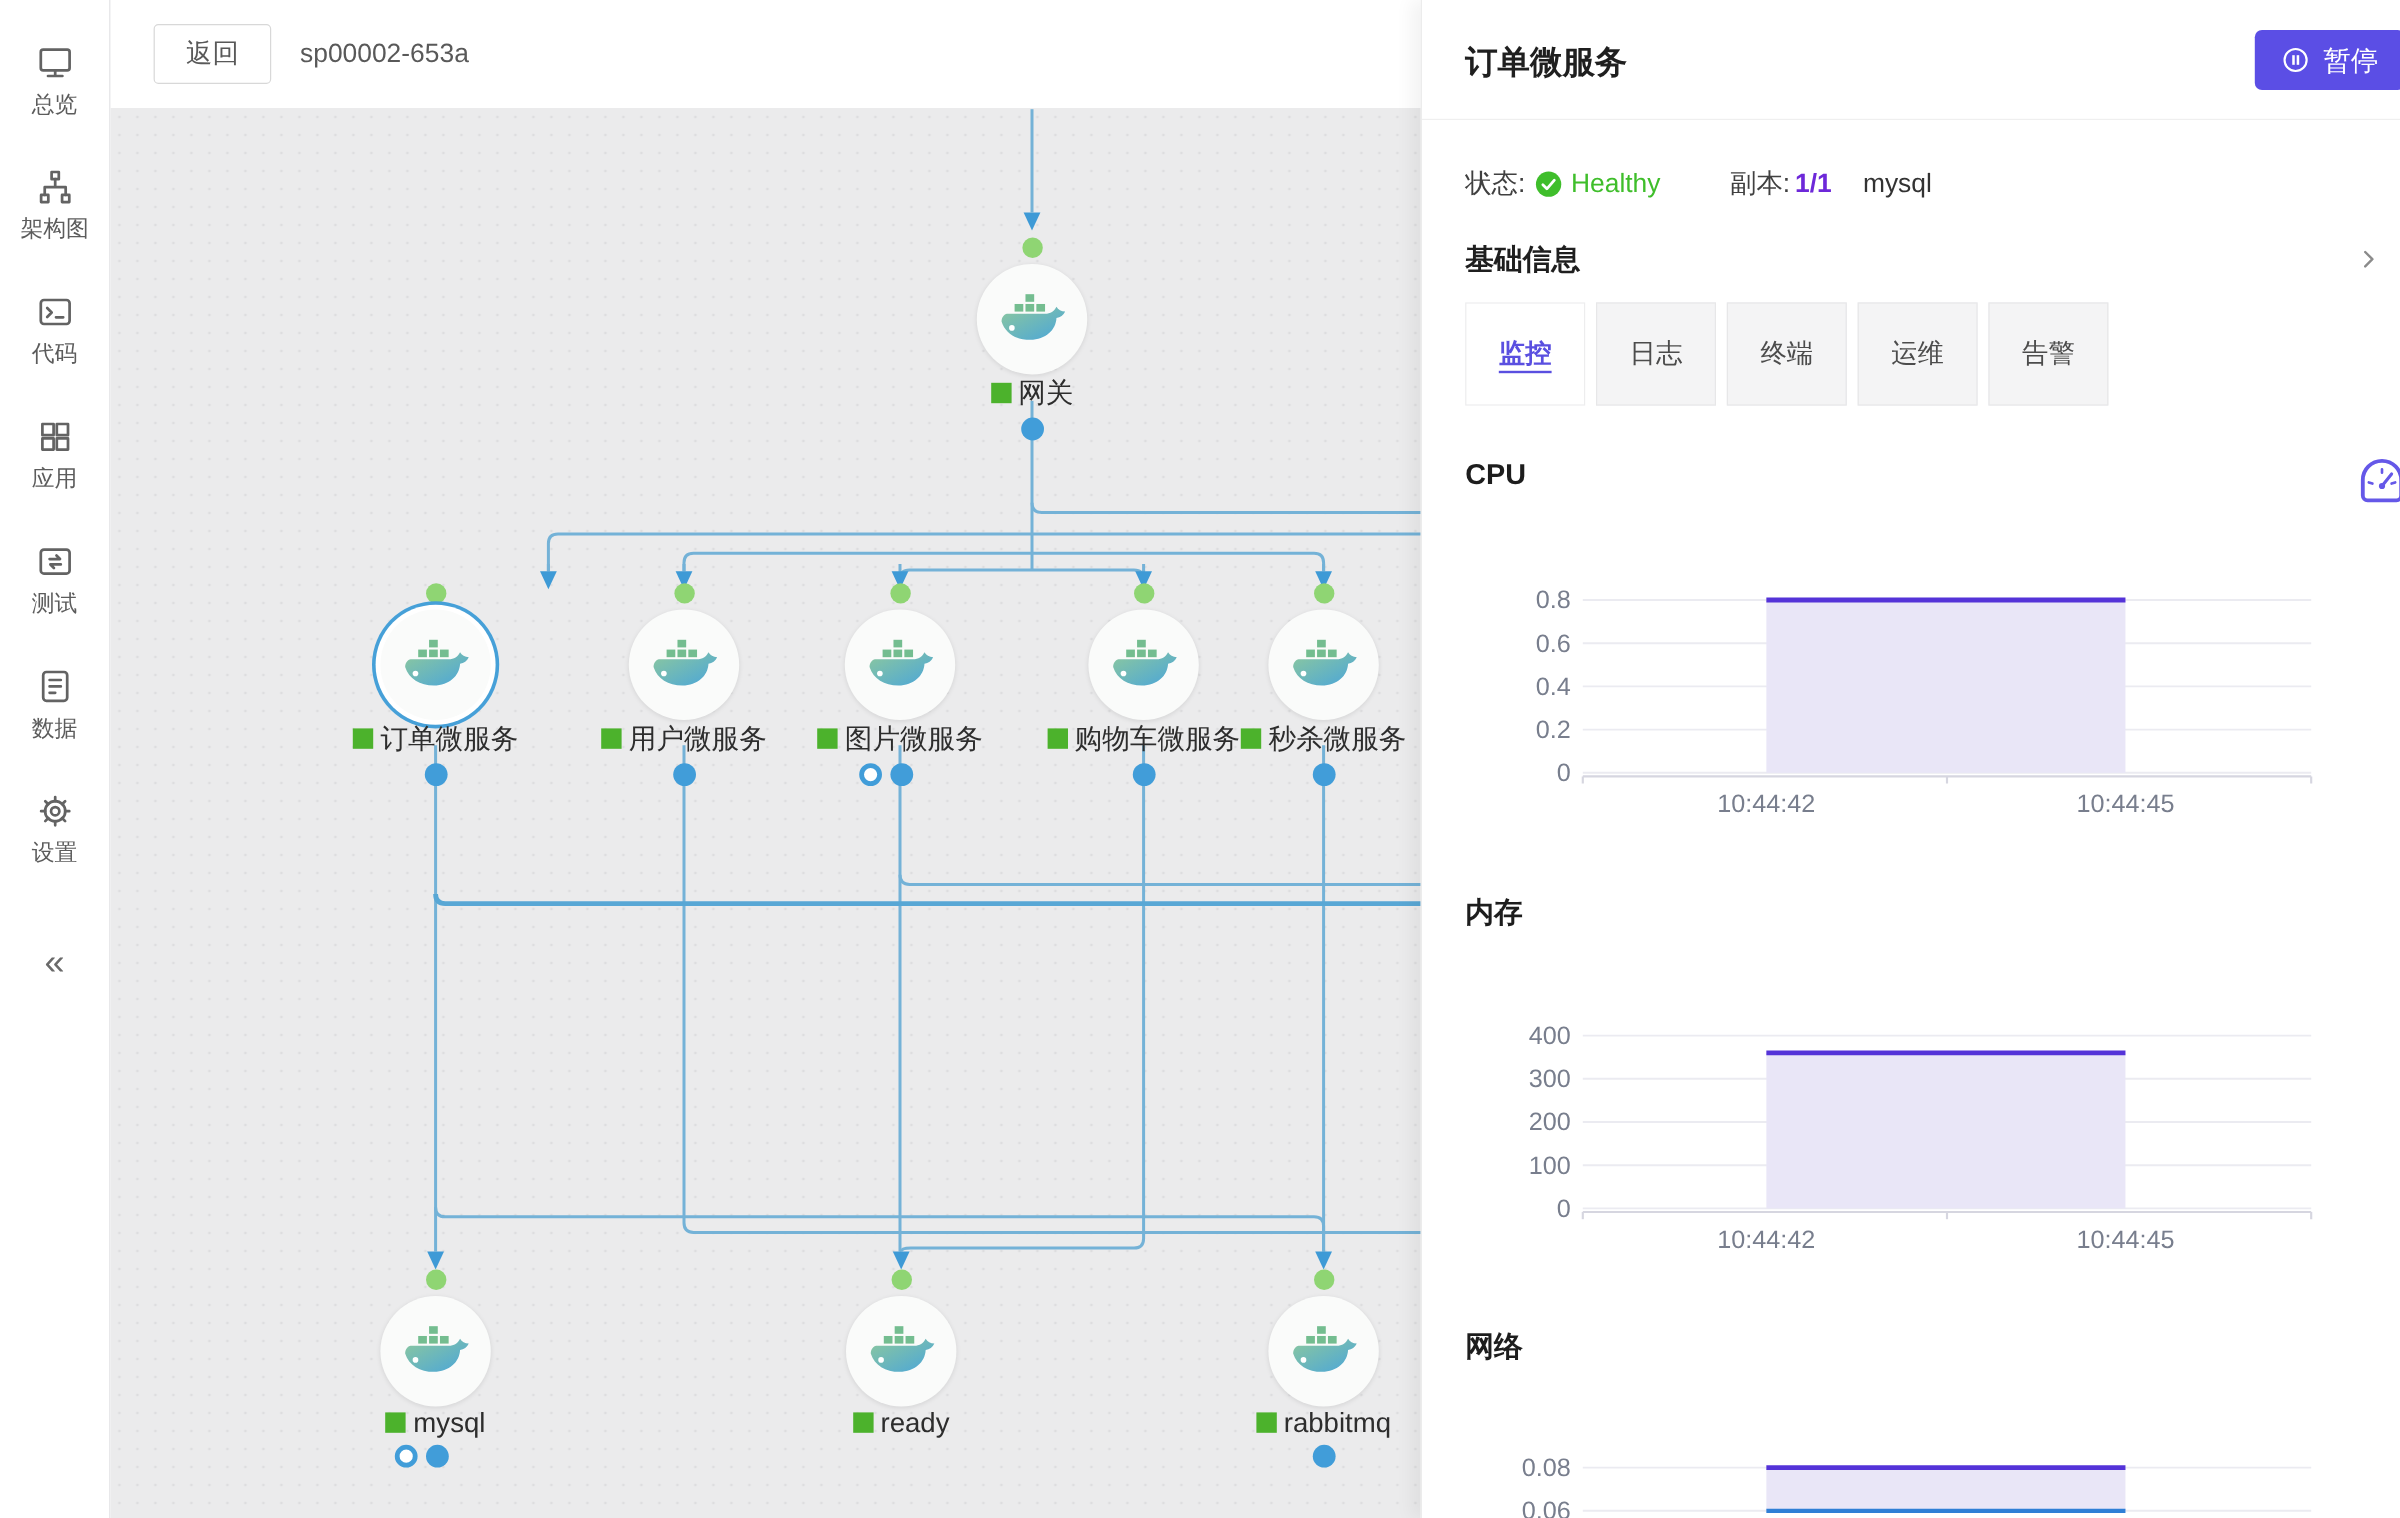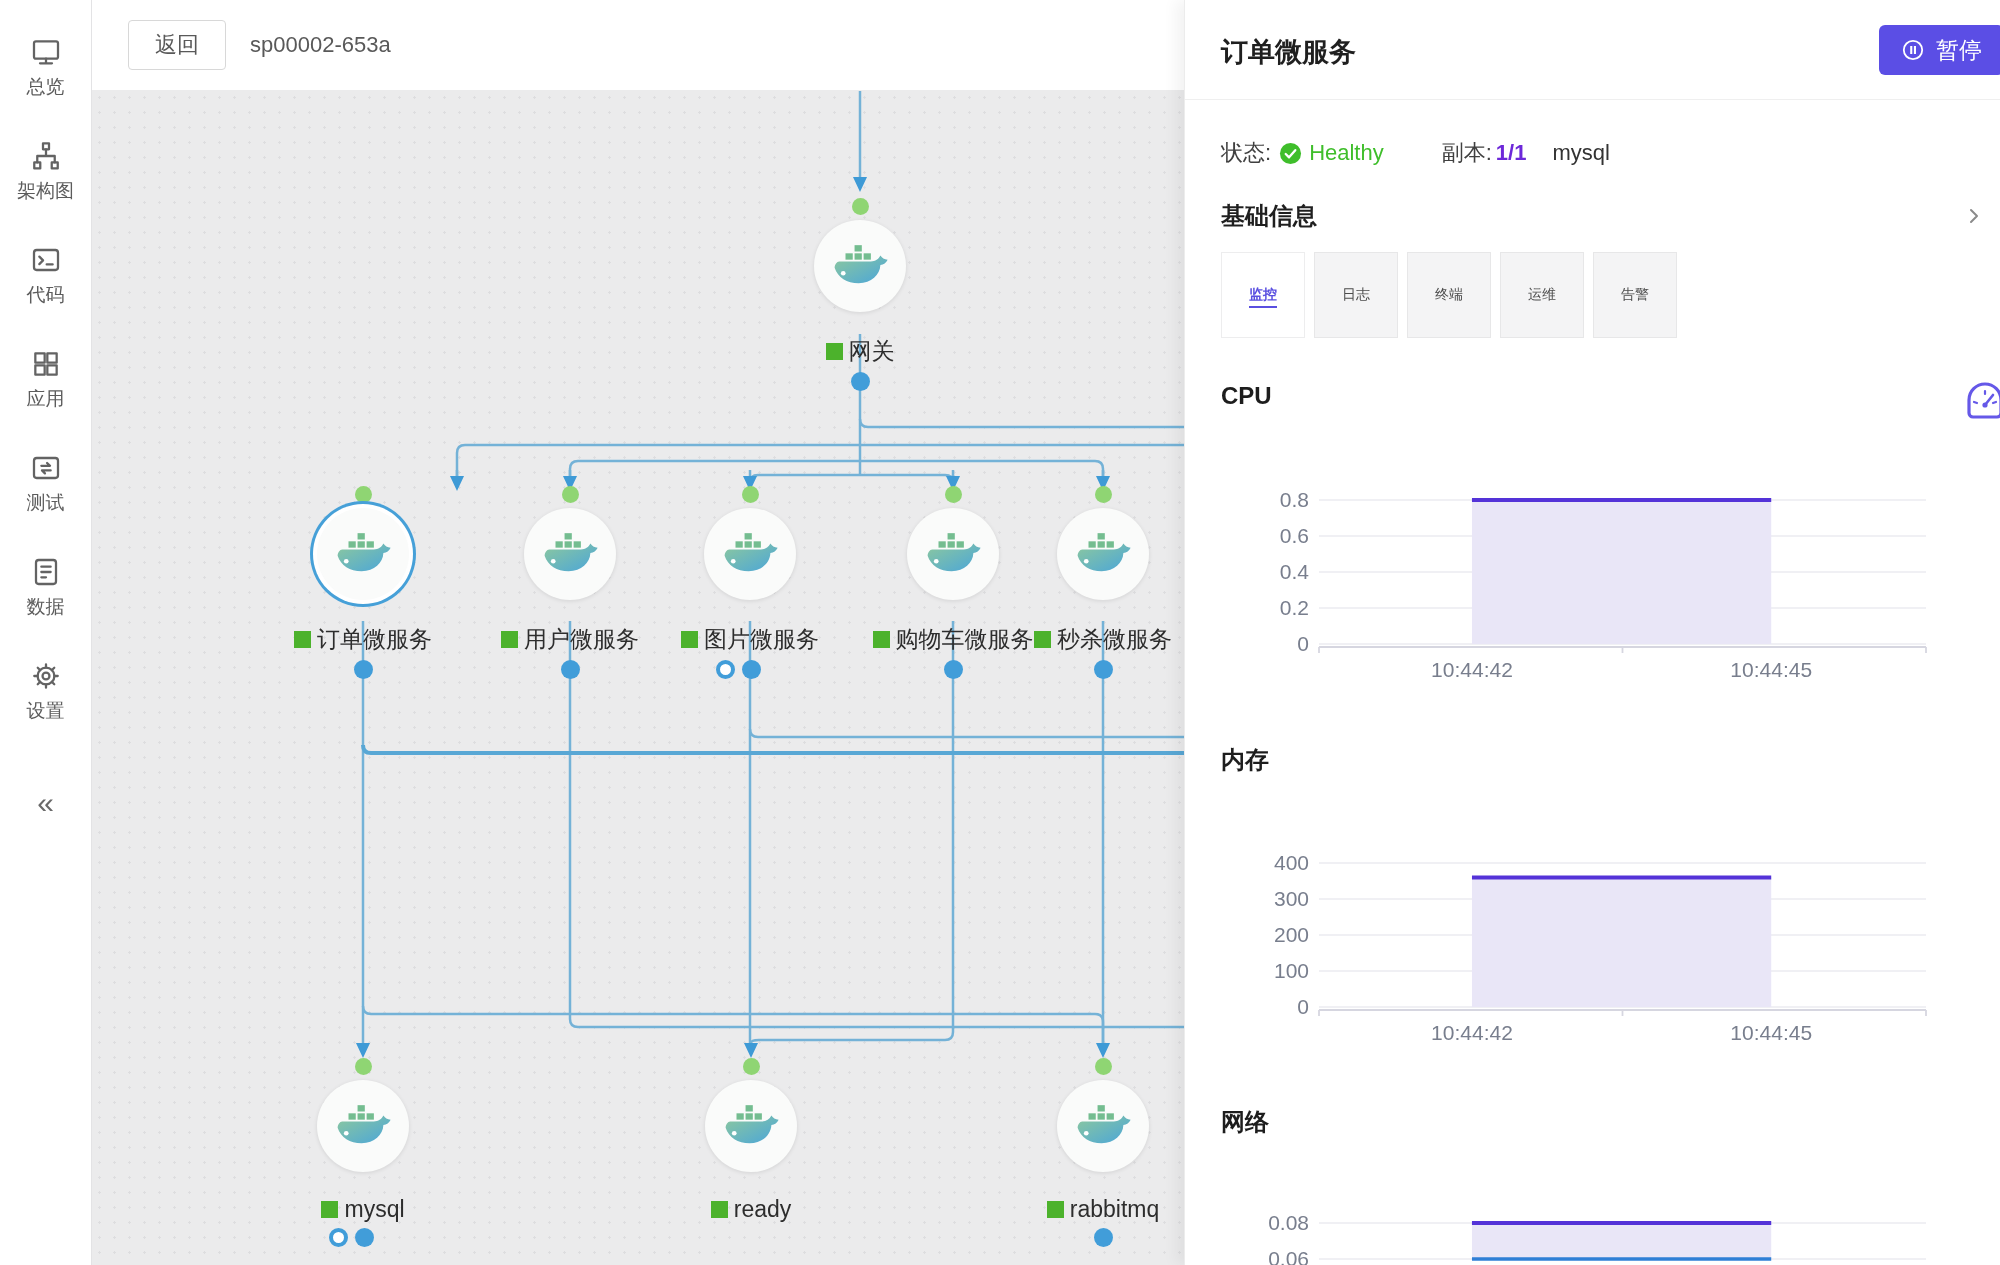--- a/index.html
+++ b/index.html
@@ -35,21 +35,21 @@
     align-items:center; cursor:pointer; }
   .port { border-radius:50%; }
   .port.green { width:17px; height:17px; background:#8fd573; margin-bottom:5px; }
   .port.blue  { width:19px; height:19px; background:#419dd9; }
   .port.hollow{ width:19px; height:19px; background:#fff; border:4px solid #419dd9; }
   .node-circle { width:92px; height:92px; border-radius:50%; background:#fafbfa;
     box-shadow:0 1px 4px rgba(0,0,0,.10); display:flex; align-items:center;
     justify-content:center; }
   .node.selected .node-circle { box-shadow:0 0 0 4px #fff, 0 0 0 7px #46a0d8; }
   .node-circle svg { width:58px; height:46px; }
-  .node-label { margin-top:24px; display:flex; align-items:center; gap:6px;
+  .node-label { margin-top:0; display:flex; align-items:center; gap:6px;
     font-size:23px; color:#2d2d2d; white-space:nowrap; }
   .node-label .sq { width:17px; height:17px; background:#4cb22c; }
   .node-dots { margin-top:5px; display:flex; gap:7px; align-items:center; }
 
   
   .panel { position:absolute; left:1184px; top:0; width:816px; height:1265px;
     background:#fff; border-left:1px solid #ececec;
     box-shadow:-8px 0 14px rgba(0,0,0,.05); z-index:20; }
   .panel-header { position:absolute; left:0; top:0; width:100%; height:100px;
     border-bottom:1px solid #efefef; }
@@ -71,21 +71,21 @@
   .status-row .rep-state { margin-left:26px; color:#333; }
 
   .basic-row { position:absolute; left:36px; top:196px; right:16px; height:40px;
     display:flex; align-items:center; justify-content:space-between; cursor:pointer; }
   .basic-row .t { font-size:24px; font-weight:700; color:#1f1f1f; }
   .basic-row svg { width:20px; height:20px; stroke:#8b8b8b; stroke-width:2;
     fill:none; stroke-linecap:round; stroke-linejoin:round; }
 
   .tabs { position:absolute; left:36px; top:252px; display:flex; }
   .tab { height:86px; padding:0 27px; display:flex; align-items:center;
-    font-size:14px; color:#4c4c4c; background:#f4f4f5; border:1px solid #e7e7e8;
+    font-size:22px; color:#4c4c4c; background:#f4f4f5; border:1px solid #e7e7e8;
     margin-right:9px; cursor:pointer; }
   .tab.active { background:#fff; color:#5a4fe0; font-weight:700;
     border-color:#ededee; border-bottom:1px solid #ededee;
     text-decoration:underline; text-underline-offset:7px;
     text-decoration-thickness:2px; }
 
   .chart-head { position:absolute; left:36px; font-size:24px; font-weight:700;
     color:#1d1d1d; }
   .gauge-ic { position:absolute; right:-6px; top:378px; width:42px; height:44px;
     cursor:pointer; }

